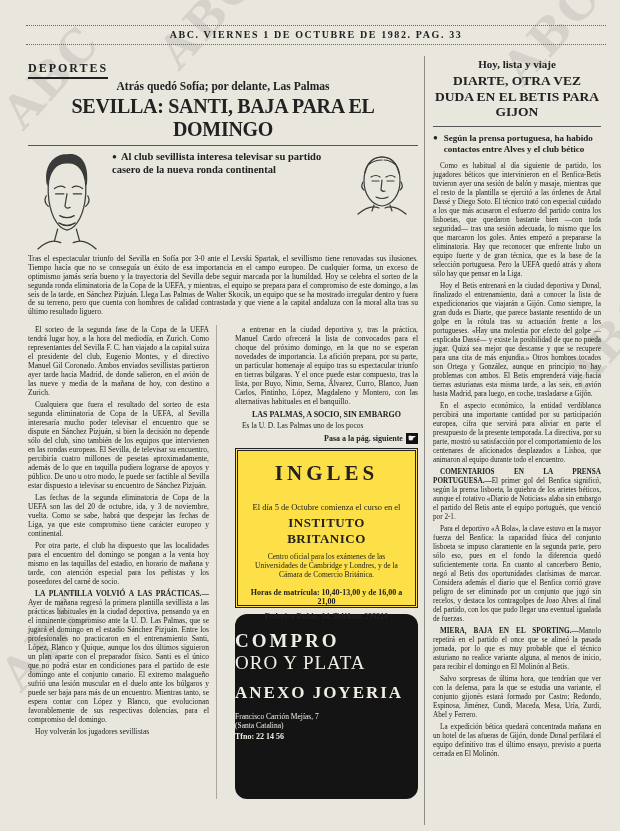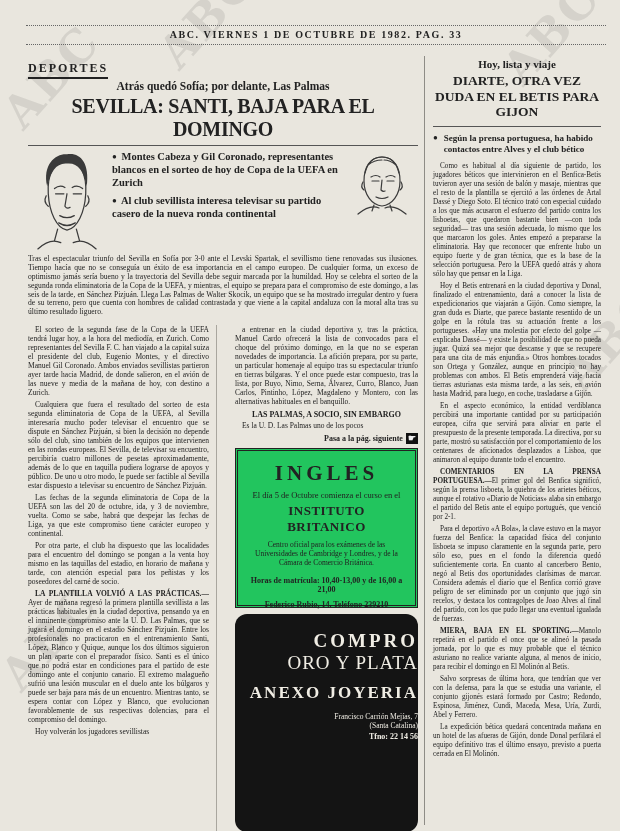--- a/index.html
+++ b/index.html
@@ -50,33 +50,33 @@
   .inline-subhead{font-weight:bold;}
   .palmas-head{font-weight:bold;font-size:8px;text-align:center;margin:4px 0 2px;}
   .continuation{
     display:flex;justify-content:flex-end;align-items:center;gap:3px;
     font-size:8px;font-weight:bold;margin:3px 0 4px;
   }
   .pointer-box{background:#111;color:#eee;font-size:9px;line-height:11px;padding:0 2px;}
 
   
   .ad-british{
-    border:3px double #222;background:#22c55e;text-align:center;
+    border:3px double #222;background:#fde047;text-align:center;
     margin-top:4px;height:160px;box-sizing:border-box;padding:10px 10px 0;
   }
   .ad-british .ad-title{font-size:21px;font-weight:bold;letter-spacing:4px;}
-  .ad-british .ad-line{font-size:8.5px;margin-top:4px;}
+  .ad-british .ad-line{font-size:8.5px;margin-top:16px;}
   .ad-british .ad-name{font-size:13px;font-weight:bold;margin-top:3px;letter-spacing:0.5px;}
   .ad-british .ad-desc{font-size:7.5px;line-height:1.25;margin-top:5px;}
   .ad-british .ad-hours{font-size:8px;font-weight:bold;margin-top:8px;}
   .ad-british .ad-contact{font-size:8px;font-weight:bold;margin-top:6px;}
 
   .ad-jewelry{
-    background:#141414;color:#f0ede4;border-radius:12px;text-align:right;
-    margin-top:6px;height:218px;box-sizing:border-box;padding-top:16px;
+    background:#141414;color:#f0ede4;border-radius:12px;text-align:left;
+    margin-top:6px;height:185px;box-sizing:border-box;padding-top:16px;
   }
   .ad-jewelry .j1{font-size:19px;font-weight:bold;letter-spacing:3px;}
   .ad-jewelry .j2{font-size:19px;font-weight:normal;letter-spacing:1px;margin-top:0;}
   .ad-jewelry .j3{font-size:17px;font-weight:bold;letter-spacing:2px;margin-top:9px;}
   .ad-jewelry .brand{font-size:27px;font-weight:bold;letter-spacing:1px;margin-top:8px;}
   .ad-jewelry .addr{font-size:7.5px;margin-top:9px;line-height:1.3;}
   .ad-jewelry .phone{font-size:8px;font-weight:bold;margin-top:1px;}
 
   
   .right-region{position:absolute;left:433px;top:58px;width:168px;}
@@ -121,21 +121,20 @@
           <path d="M25 43 h8 M42 43 h8"></path>
           <path d="M36 43 L34 55 q2 3 5 1"></path>
           <path d="M29 64 q7 4 14 0"></path>
           <path d="M28 71 q8 5 16 0"></path>
           <path d="M16 45 q-3 6 2 10 M56 45 q3 6 -2 10"></path>
           <path d="M27 77 L24 88 M45 77 L48 88"></path>
           <path d="M8 96 Q20 85 30 90 M64 96 Q52 85 42 90"></path>
         </svg>
       </div>
       <div class="lead-bullets">
-        <p><span class="bullet-glyph">●</span> <span>Montes Cabeza y Gil Coronado, representantes blancos en el sorteo de hoy de Copa de la UEFA en Zurich</span></p>
         <p><span class="bullet-glyph">●</span> <span>Al club sevillista interesa televisar su partido casero de la nueva ronda continental</span></p>
       </div>
       <div class="portrait">
         <svg width="72" height="66" viewBox="0 0 72 66" fill="none" stroke="#3a3a3a" stroke-width="1.2" stroke-linecap="round">
           <path d="M36 8 C24 8 18 18 18 32 C18 46 26 56 36 57 C46 56 54 46 54 32 C54 18 48 8 36 8 Z"></path>
           <path d="M19 24 C22 12 28 8 36 8 C44 8 50 12 53 24 M22 16 q6 -5 14 -5 M50 16 q-6 -5 -12 -5"></path>
           <path d="M25 28 q5 -3 9 0 M40 28 q5 -3 9 0"></path>
           <path d="M26 32 h7 M41 32 h7"></path>
           <path d="M36 31 L35 41 q2 2 4 1"></path>
           <path d="M30 48 q6 3 12 0"></path>

